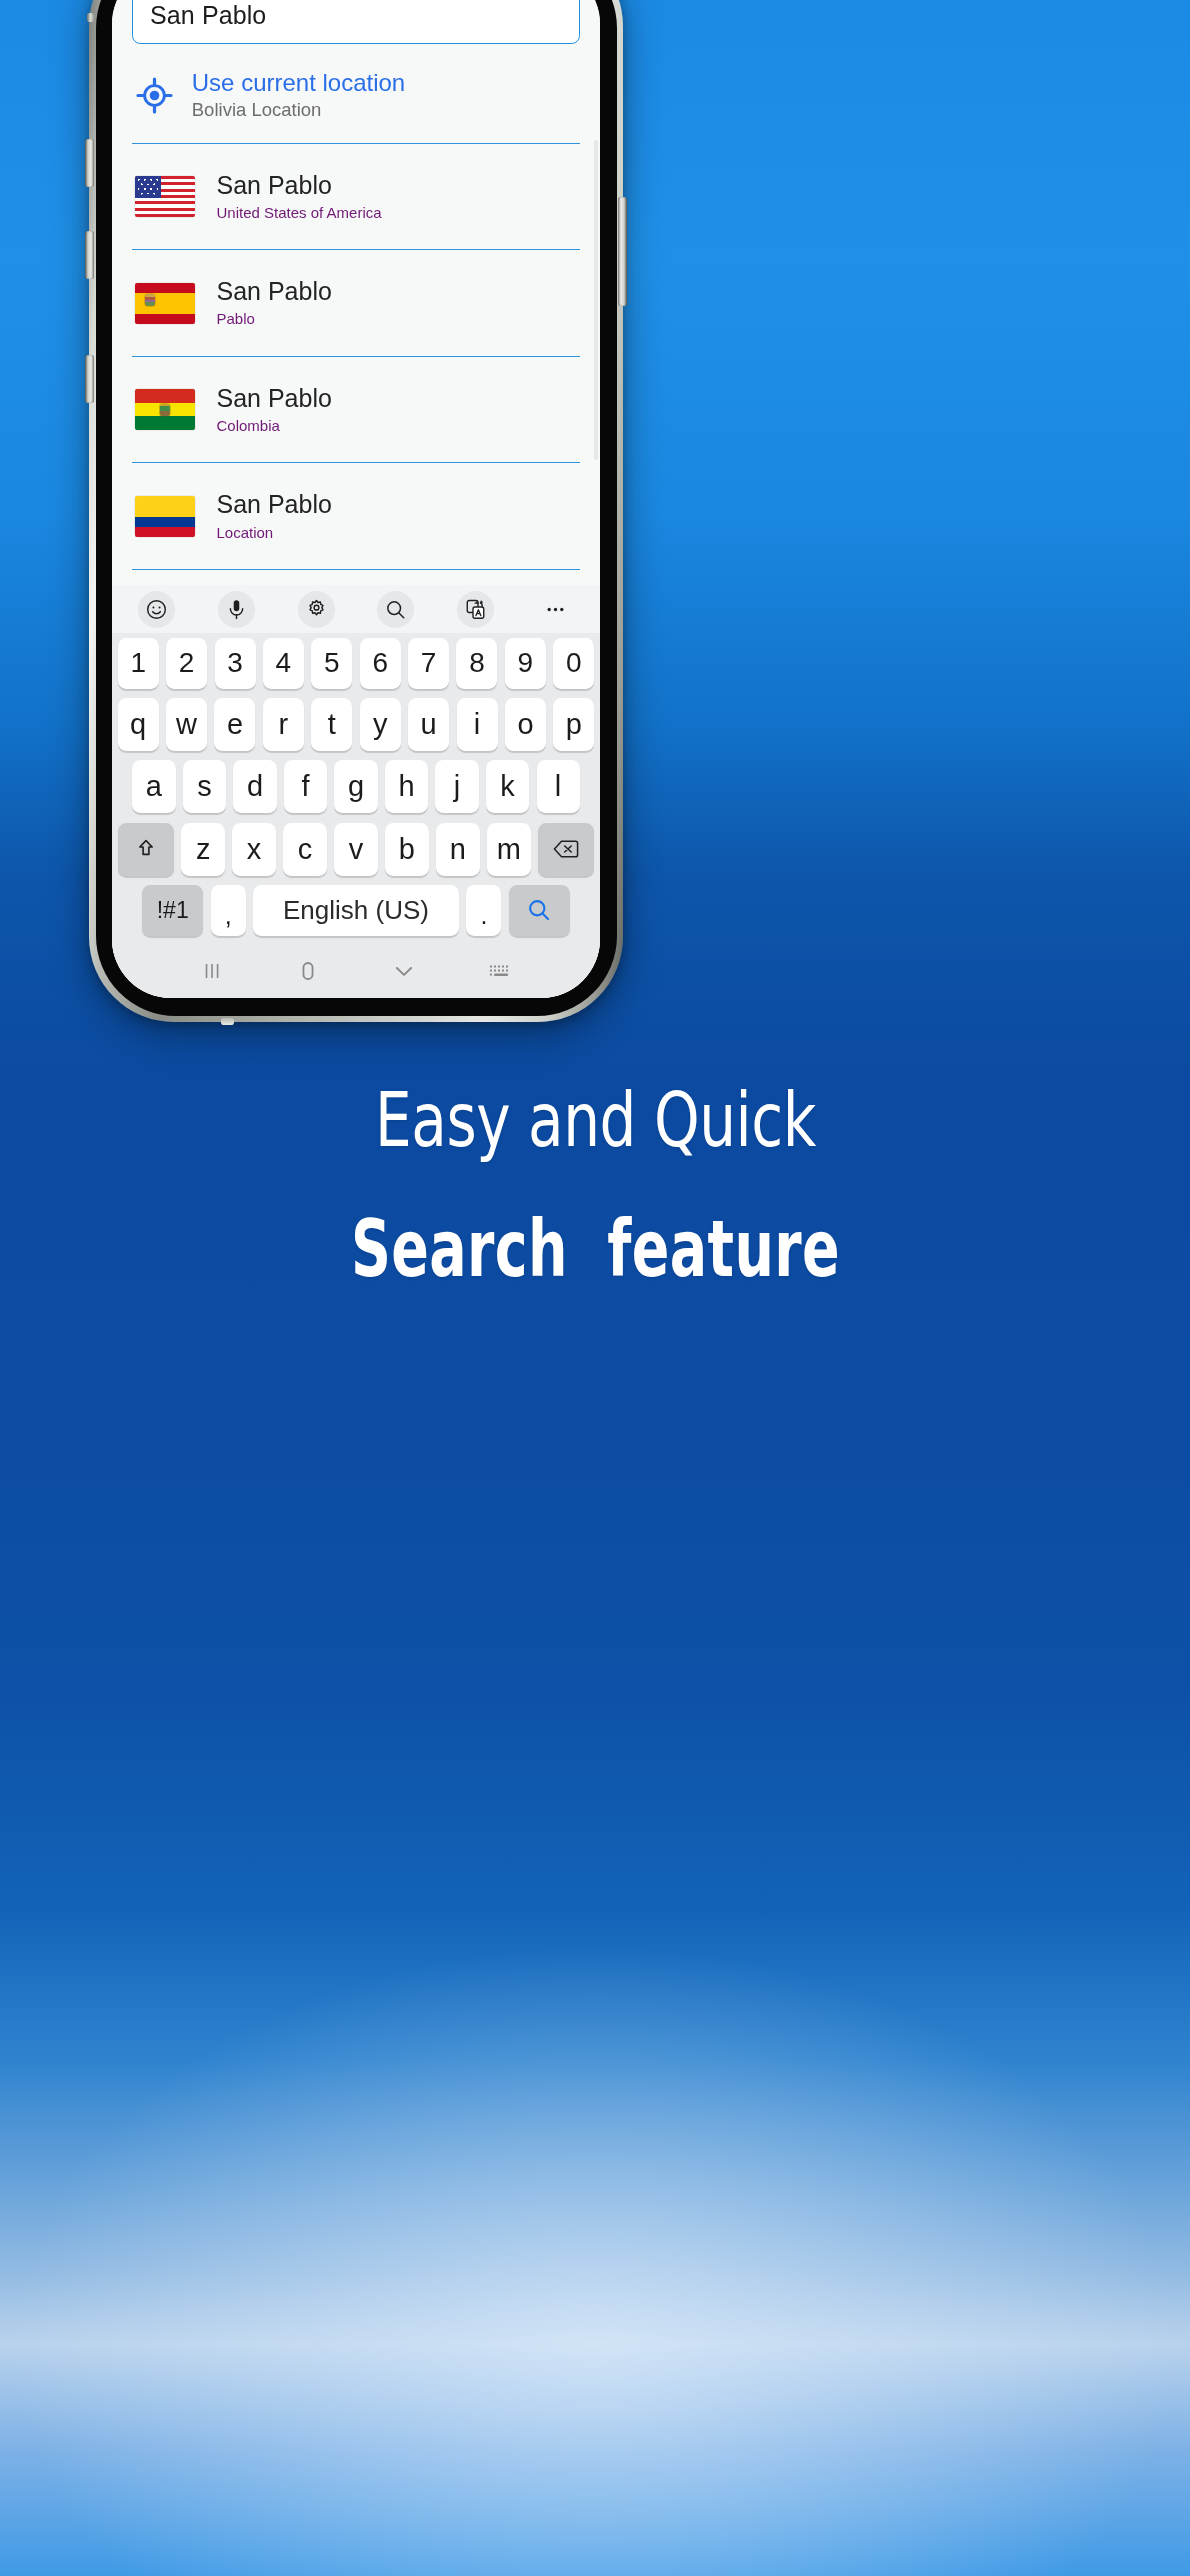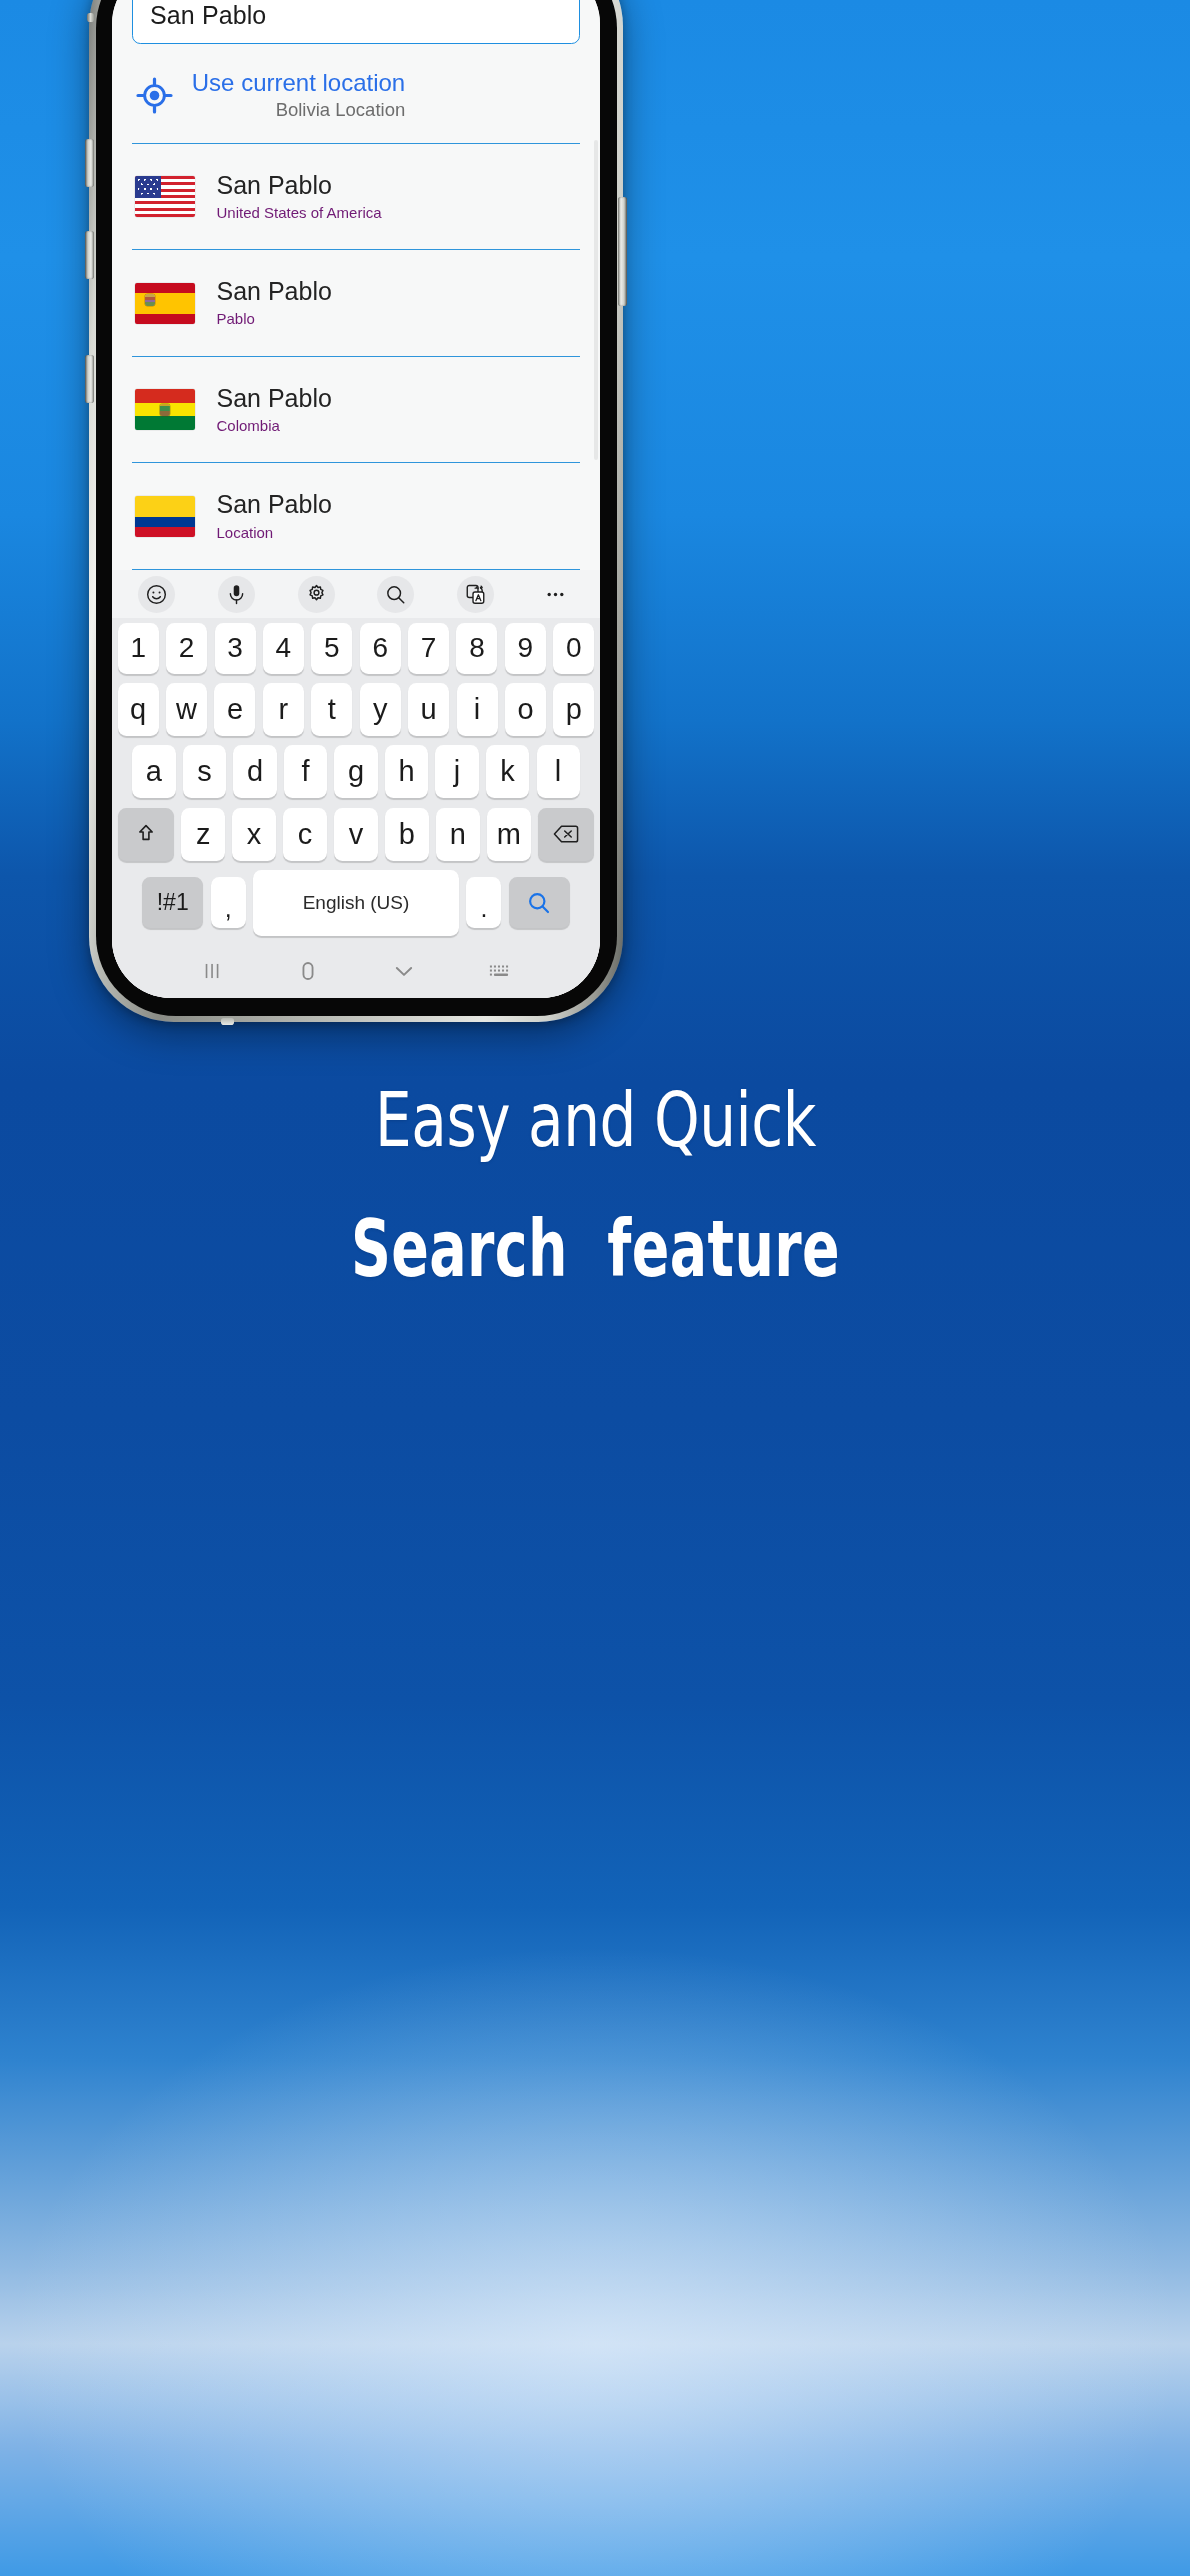--- a/index.html
+++ b/index.html
@@ -74,21 +74,21 @@
   }
   .search-box input {
     border:none; outline:none; width:100%; background:transparent;
     font-family:"Liberation Sans", sans-serif; font-size:25px; color:#1c1c1c; letter-spacing:0.1px;
   }
 
   .results { flex:1; overflow:hidden; position:relative; padding:0 20.4px; }
 
   .row-current {
     display:flex; align-items:center; gap:17.6px;
-    padding:26px 2.8px 22px 2.8px; border-bottom:1.9px solid #2f95db;text-align:right;
+    padding:26px 2.8px 22px 2.8px; border-bottom:1.9px solid #2f95db;
   }
   .loc-icon { width:39px; flex:0 0 39px; display:flex; align-items:center; justify-content:center; }
   .row-current .txts { display:flex; flex-direction:column; gap:2.8px; }
   .cur-title { font-size:24px; color:#2a6fe8; line-height:1.12; }
   .cur-sub   { font-size:18.5px; color:#6d6d6d; line-height:1.12; }
 
   .row-item {
     display:flex; align-items:center; gap:21.3px;
     padding:28px 2.8px 28px 2.8px; border-bottom:1.9px solid #2f95db;
     min-height:89px;
@@ -159,21 +159,21 @@
     font-size:29px; color:#1b1b1b; font-family:"Liberation Sans", sans-serif;
     box-shadow:0 1.4px 0.9px rgba(0,0,0,.16);
   }
   .key-num { width:41px; height:51px; font-size:28px; }
   .key-ltr { width:44px; height:53px; }
   .key-ltr2 { width:44px; height:53px; }
   .key-fn  { width:57px; height:53px; background:#c9cacc; }
   .key-sym { width:61px; height:51px; background:#c9cacc; font-size:23px; }
   .key-comma { width:35px; height:51px; font-size:25px; align-items:flex-end; padding-bottom:5.6px; }
   .key-period { width:35px; height:51px; font-size:25px; align-items:flex-end; padding-bottom:5.6px; }
-  .key-space { width:206px; height:66px; font-size:19px; color:#2b2b2b; }
+  .key-space { width:206px; height:51px; font-size:26px; color:#2b2b2b; }
   .key-enter { width:61px; height:51px; background:#c9cacc; }
   .row-ltr-2 { padding-left:20.4px; padding-right:20.4px; }
 
   
   .navbar {
     height:54px; background:#e9eaec; display:flex; align-items:center;
     justify-content:space-around; padding:0 52px;
   }
   .nav-btn { display:flex; align-items:center; justify-content:center; width:52px; height:37px; }
 

